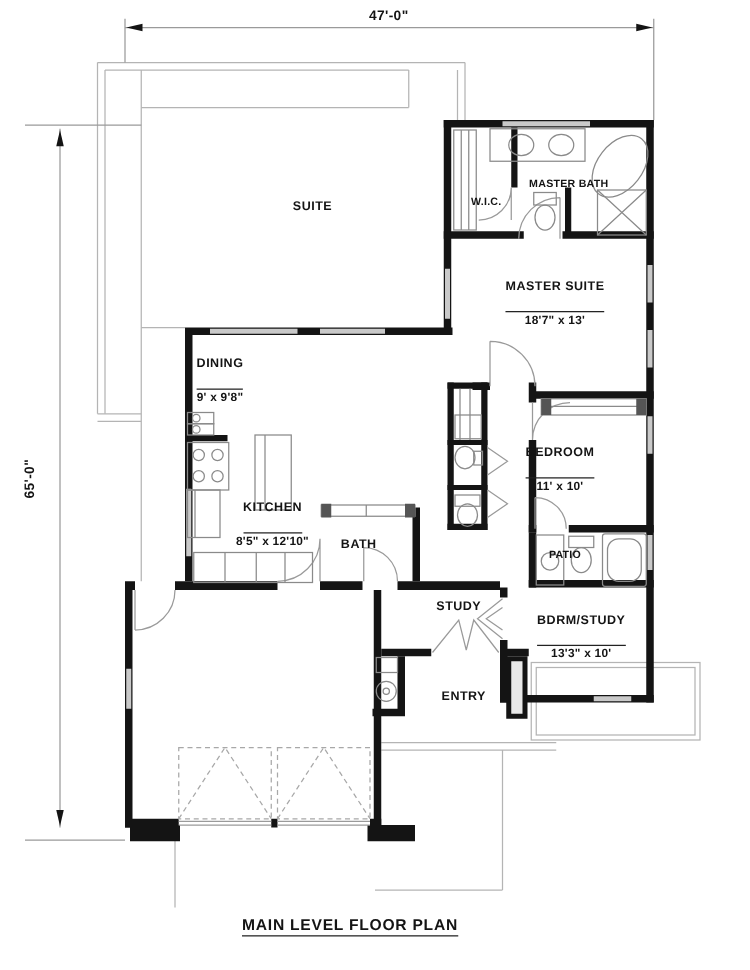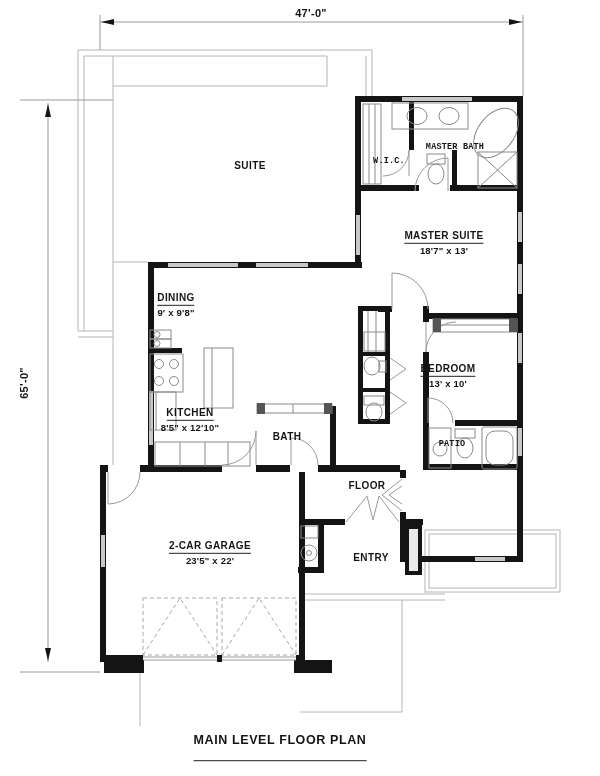--- a/index.html
+++ b/index.html
@@ -6,26 +6,26 @@
   #plan{
     position:relative;width:600px;height:776px;background:#fff;overflow:hidden;
     font-family:"Liberation Sans","DejaVu Sans",sans-serif;color:#111;
   }
   #plan svg{position:absolute;left:0;top:0;}
   .lbl{
     position:absolute;transform:translate(-50%,-50%);
     font-weight:bold;font-size:10px;letter-spacing:.4px;line-height:1.25;
     text-align:center;white-space:nowrap;color:#141414;
   }
-  .lbl .rn.u{border-bottom:1.5px solid #222;padding-bottom:0px;display:inline-block;}
+  .lbl .rn.u{border-bottom:1.5px solid #222;padding-bottom:12px;display:inline-block;}
   .lbl .sz{display:block;font-size:9.5px;letter-spacing:.2px;margin-top:1px;}
-  .small{font-size:8.5px;letter-spacing:.2px;font-family:Liberation Mono, monospace;}
+  .small{font-size:8.5px;letter-spacing:.2px;}
   .dim{font-size:11px;letter-spacing:.3px;}
   .rot{transform:translate(-50%,-50%) rotate(-90deg);}
-  .title{font-size:12.5px;letter-spacing:.6px;border-bottom:1.5px solid #222;padding-bottom:13px;}
+  .title{font-size:12.5px;letter-spacing:.6px;border-bottom:1.5px solid #222;padding-bottom:1px;}
 </style>
 </head>
 <body>
 
 <div id="plan">
 
 <svg width="600" height="776" viewBox="0 0 600 776">
 
   <g stroke="#b4b4b4" stroke-width="1" fill="none">
     <path d="M78,50 H372"></path>
@@ -242,29 +242,29 @@
 <div class="lbl" style="left:250px;top:166px"><span class="rn">SUITE</span></div>
 <div class="lbl small" style="left:389px;top:161px"><span class="rn">W.I.C.</span></div>
 <div class="lbl small" style="left:455px;top:147px"><span class="rn">MASTER BATH</span></div>
 
 <div class="lbl" style="left:444px;top:243px">
   <span class="rn u">MASTER SUITE</span><span class="sz">18'7" x 13'</span>
 </div>
 <div class="lbl" style="left:176px;top:305px">
   <span class="rn u">DINING</span><span class="sz">9' x 9'8"</span>
 </div>
-<div class="lbl" style="left:190px;top:420px">
+<div class="lbl" style="left:218px;top:420px">
   <span class="rn u">KITCHEN</span><span class="sz">8'5" x 12'10"</span>
 </div>
 <div class="lbl" style="left:287px;top:437px"><span class="rn">BATH</span></div>
 <div class="lbl" style="left:448px;top:376px">
-  <span class="rn u">BEDROOM</span><span class="sz">13' x 10'</span>
+  <span class="rn u">BEDROOM</span><span class="sz">11' x 10'</span>
 </div>
 <div class="lbl small" style="left:452px;top:444px"><span class="rn">PATIO</span></div>
-<div class="lbl" style="left:367px;top:486px"><span class="rn">FLOOR</span></div>
-<div class="lbl" style="left:210px;top:553px">
-  <span class="rn u">2-CAR GARAGE</span><span class="sz">23'5" x 22'</span>
+<div class="lbl" style="left:367px;top:486px"><span class="rn">STUDY</span></div>
+<div class="lbl" style="left:465px;top:510px">
+  <span class="rn u">BDRM/STUDY</span><span class="sz">13'3" x 10'</span>
 </div>
 <div class="lbl" style="left:371px;top:558px"><span class="rn">ENTRY</span></div>
 
 <div class="lbl" style="left:280px;top:741px"><span class="title">MAIN LEVEL FLOOR PLAN</span></div>
 
 </div>
 
 </body></html>

